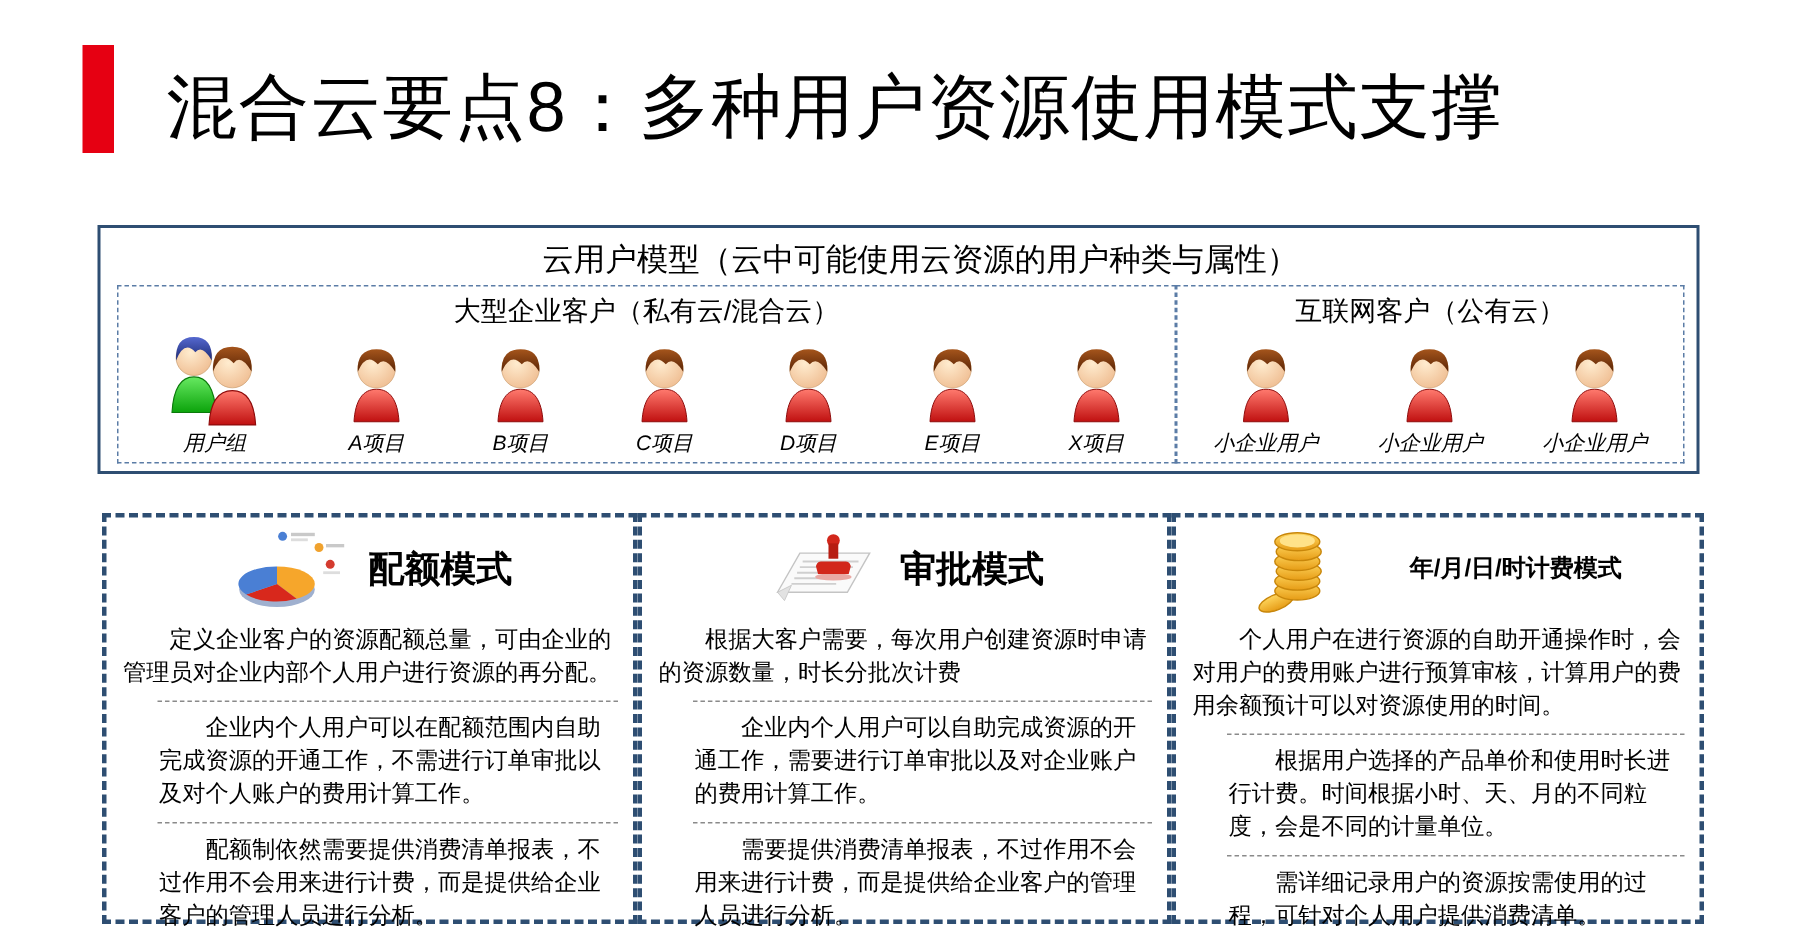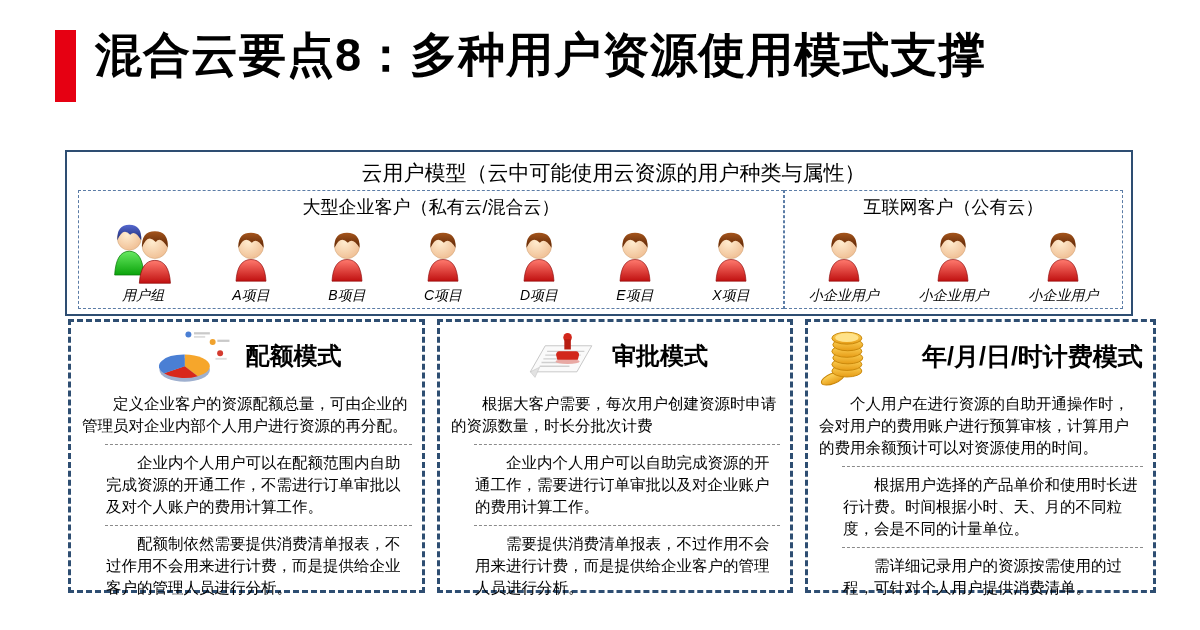--- a/index.html
+++ b/index.html
@@ -1,45 +1,45 @@
 <!DOCTYPE html>
 <html><head>
 <meta charset="utf-8">
 <style>
   html,body{margin:0;padding:0;}
   body{font-family:"Liberation Sans","DejaVu Sans",sans-serif;color:#000;background:#fff;}
   .slide{position:relative;width:1200px;height:630px;background:#fff;overflow:hidden;}
 
   
   .accent-bar{position:absolute;left:55px;top:30px;width:21px;height:72px;background:#e60012;}
-  .slide-title{position:absolute;left:95px;top:24px;margin:0;font-size:47px;font-weight:700;letter-spacing:1px;white-space:nowrap;text-align:center;}
+  .slide-title{position:absolute;left:95px;top:24px;margin:16px;font-size:47px;font-weight:400;letter-spacing:1px;white-space:nowrap;text-align:center;}
 
   
   .user-model{position:absolute;left:65px;top:150px;width:1068px;height:166px;border:2px solid #2e4e72;box-sizing:border-box;background:#fff;padding-left:29px;}
   .um-title{text-align:center;font-size:21px;font-weight:400;padding-top:7px;height:28px;white-space:nowrap;}
   .um-row{position:absolute;left:11px;right:8px;top:38px;bottom:5px;display:flex;}
   .um-box{border:1px dashed #5b7ca6;box-sizing:border-box;position:relative;display:flex;flex-direction:column;background:#fff;}
   .um-box.enterprise{width:706px;flex:0 0 auto;}
   .um-box.internet{flex:1;}
   .um-box-title{text-align:center;font-size:18px;padding-top:4px;white-space:nowrap;}
   .um-users{flex:1;display:flex;justify-content:space-around;align-items:flex-end;padding:0 4px 3px;}
   .um-user{display:flex;flex-direction:column;align-items:center;gap:1px;}
   .icon-person{width:50px;height:58px;}
   .icon-group{width:74px;height:64px;}
   .um-user-label{font-size:14px;white-space:nowrap;font-style:italic;}
 
   
-  .modes{position:absolute;left:68px;top:319px;width:1068px;height:274px;display:flex;gap:12px;}
+  .modes{position:absolute;left:68px;top:342px;width:1068px;height:274px;display:flex;}
   .mode-box{border:3px dashed #2e4e72;box-sizing:border-box;display:flex;flex-direction:column;padding:4px 10px 8px;background:#fff;}
   .mode-box.m1{width:357px;flex:0 0 auto;}
   .mode-box.m2{width:356px;flex:0 0 auto;}
   .mode-box.m3{flex:1;}
   .mode-header{display:flex;align-items:center;justify-content:center;gap:10px;height:60px;flex:0 0 auto;}
   .mode-title{font-size:24px;font-weight:700;white-space:nowrap;}
-  .m3 .mode-title{font-size:25px;margin-left:40px;}
+  .m3 .mode-title{font-size:16px;margin-left:40px;}
   .icon-pie{width:84px;height:56px;flex:0 0 auto;}
   .icon-stamp{width:80px;height:54px;flex:0 0 auto;}
   .icon-coins{width:54px;height:60px;flex:0 0 auto;}
   .mode-para{margin:0;flex:1;font-size:15.5px;line-height:1.42;text-indent:2em;padding:7px 1px;}
   .mode-para + .mode-para{border-top:1px dashed #8a8a8a;margin-left:24px;}
   .hidden-defs{position:absolute;width:0;height:0;overflow:hidden;}
 </style>
 </head>
 <body>
 

